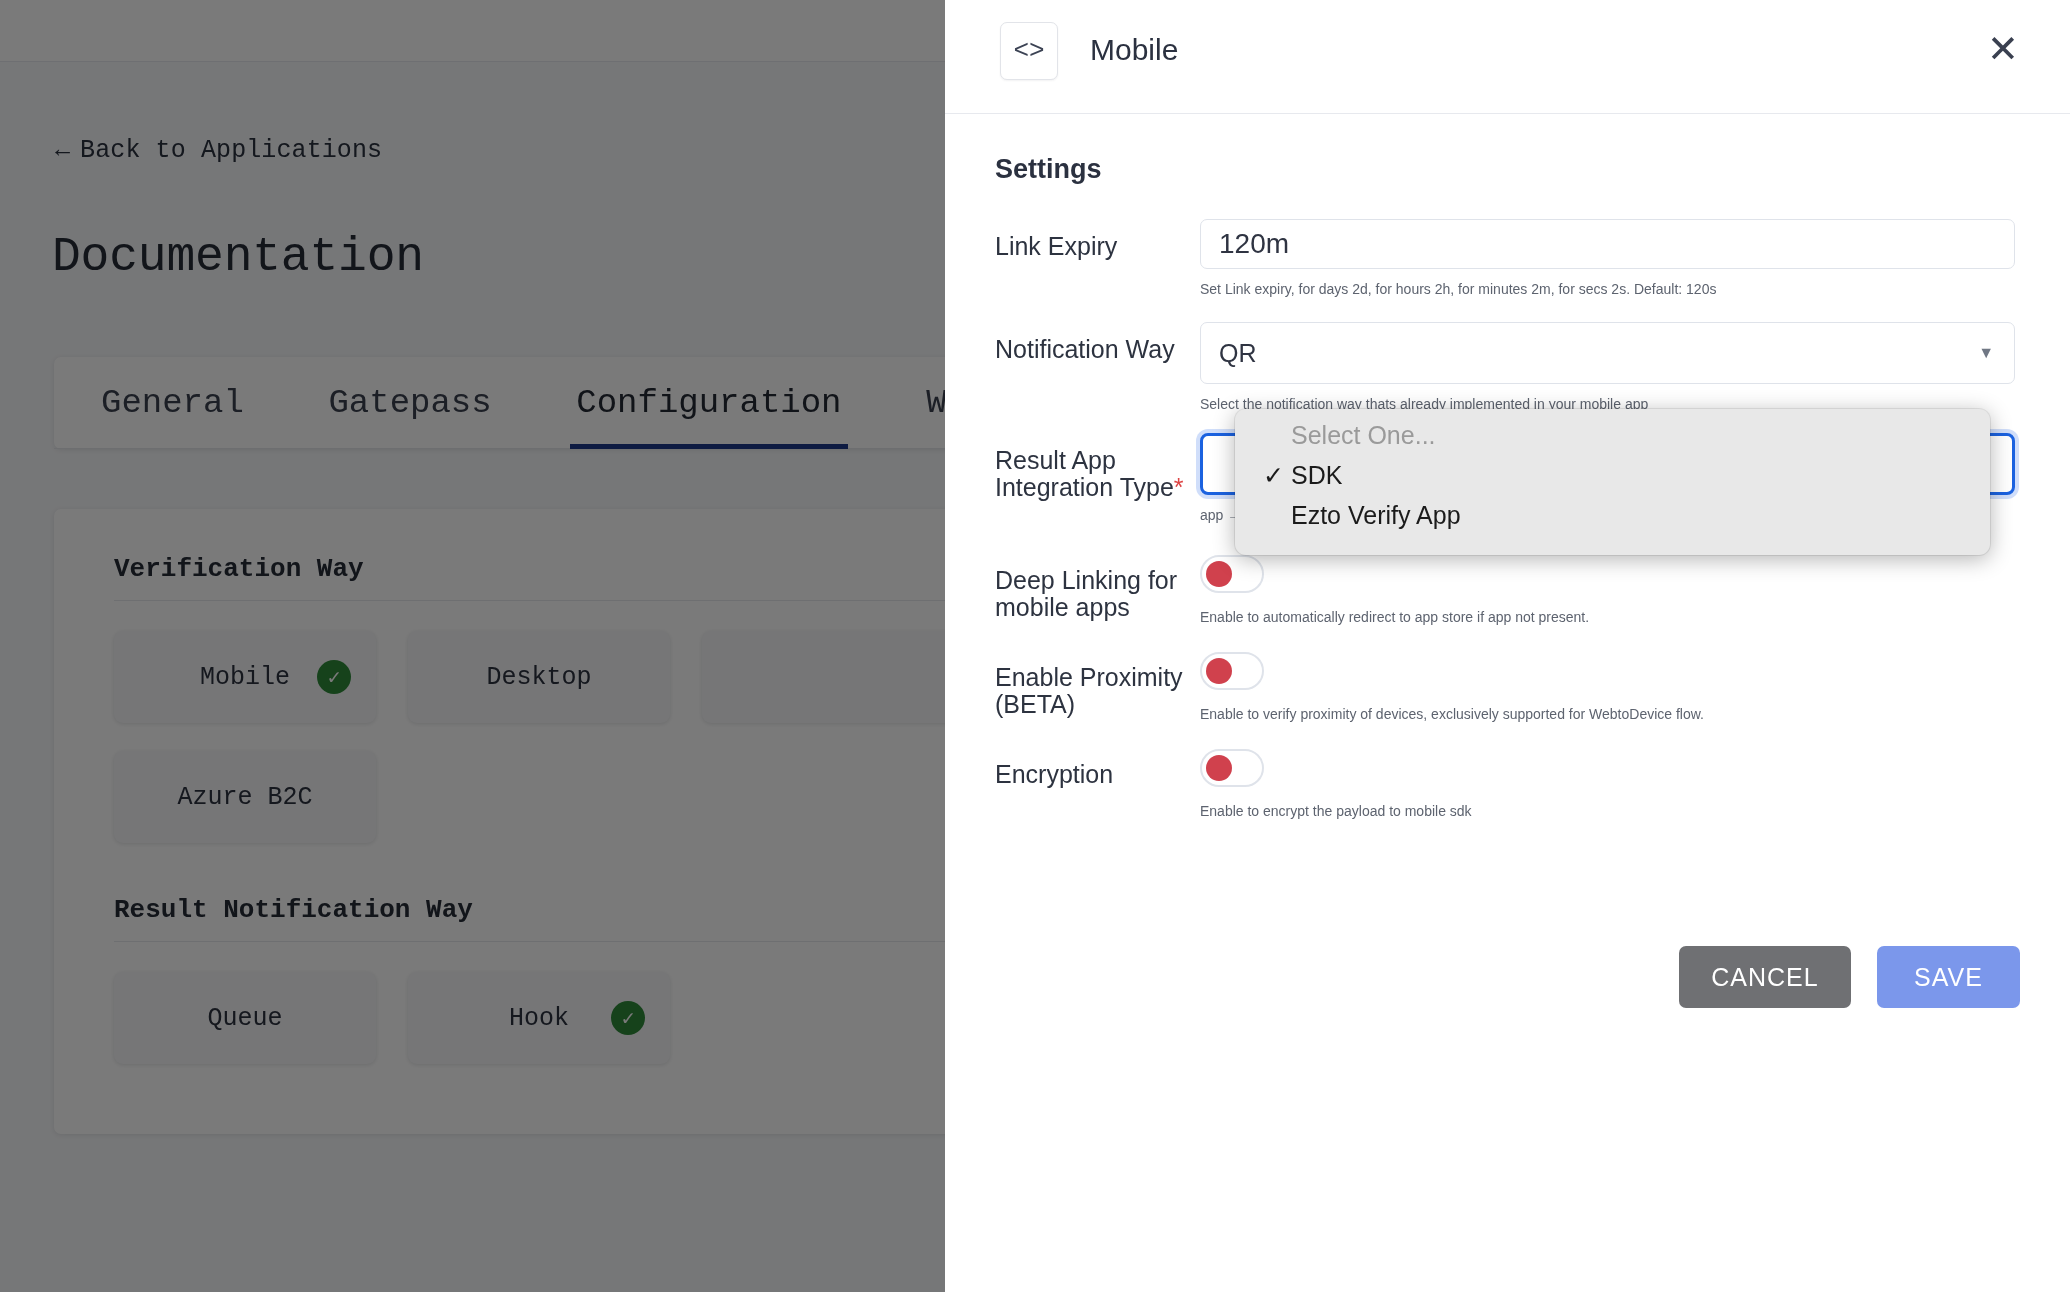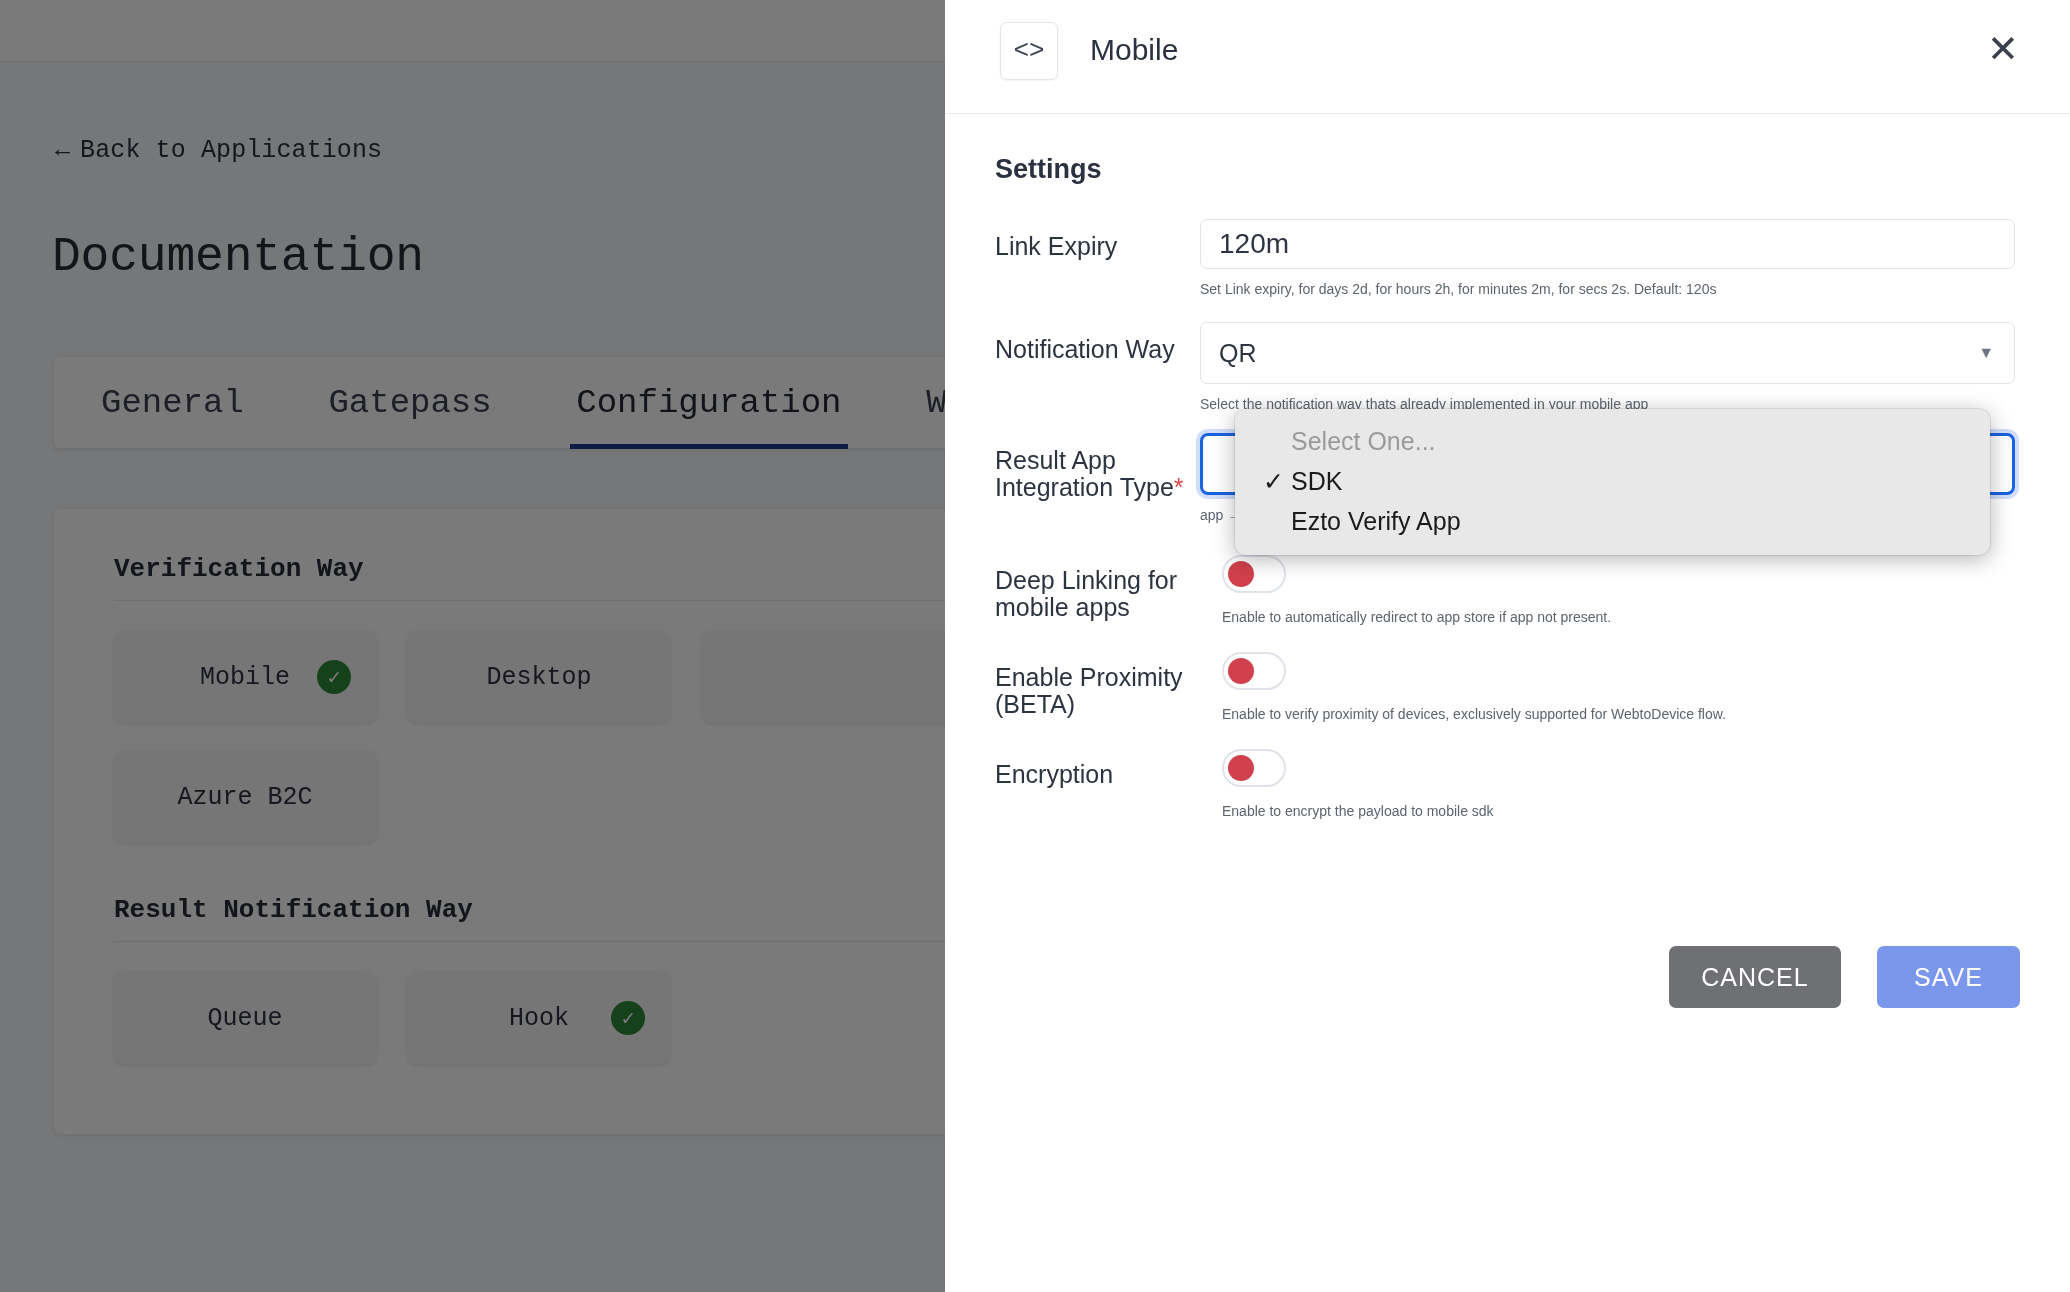--- a/index.html
+++ b/index.html
@@ -300,59 +300,59 @@
   }
   .toggle .knob {
     position: absolute;
     left: 4px; top: 50%;
     transform: translateY(-50%);
     width: 26px; height: 26px;
     border-radius: 50%;
     background: #d0414d;
   }
 
-  .toggle-row { margin-bottom: 20px; gap: 22px; }
+  .toggle-row { margin-bottom: 20px; }
   .toggle-row .fctl { padding-top: 2px; }
 
   
   .dropdown {
     position: absolute;
     left: 1235px; top: 409px;
     width: 755px;
     background: #e8e8e8;
     border-radius: 11px;
     box-shadow: 0 4px 22px rgba(0,0,0,0.30), 0 0 0 1px rgba(0,0,0,0.08);
     padding: 12px 0 14px 0;
     z-index: 50;
   }
   .dd-item {
     height: 40px;
     display: flex;
-    align-items: center;
+    align-items: flex-start;
     font-size: 25px;
     color: #1b1b1b;
     padding-left: 28px;
     white-space: nowrap;
   }
   .dd-item.ph { color: #9a9a9a; }
   .dd-item .tick {
     width: 28px;
     flex: none;
     font-size: 25px;
     color: #1b1b1b;
   }
   .dd-item .tick.blank { color: transparent; }
 
   
   .panel-footer {
     position: absolute;
     right: 50px;
     top: 946px;
     display: flex;
-    gap: 36px;
+    gap: 26px;
   }
   .btn {
     height: 62px;
     min-width: 172px;
     border-radius: 7px;
     border: none;
     font-size: 25px;
     letter-spacing: 1.0px;
     color: #ffffff;
     font-family: "Liberation Sans", sans-serif;

